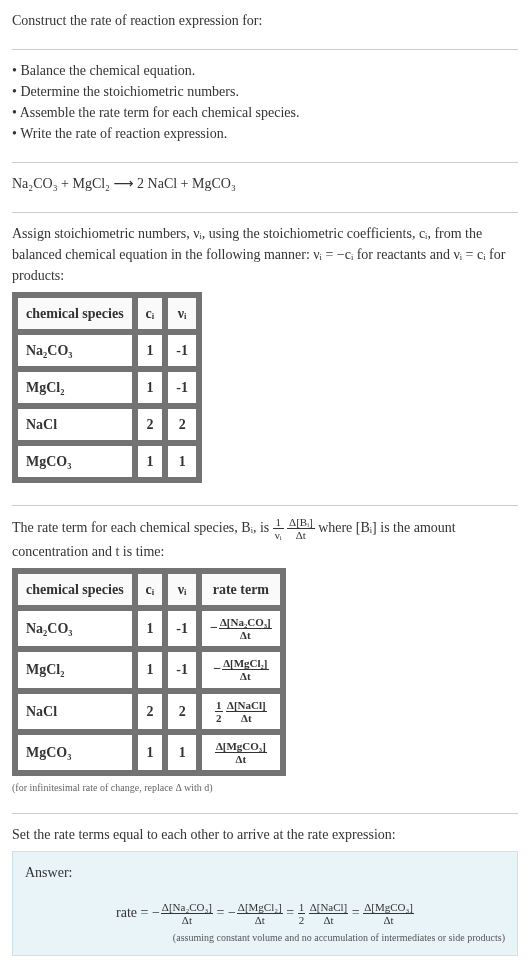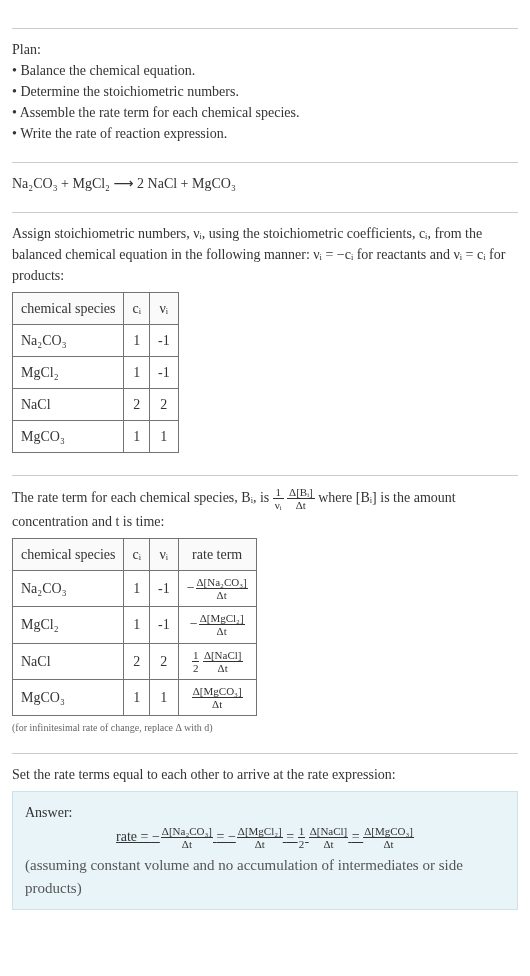--- a/index.html
+++ b/index.html
@@ -20,62 +20,62 @@
       border: none;
       border-top: 1px solid #ccc;
       margin: 10px 0;
     }
     table.data {
       border-collapse: collapse;
       margin-top: 6px;
       margin-bottom: 4px;
     }
     table.data td, table.data th {
-      border: 1px solid #737373;
+      border: 6px solid #737373;
       padding: 5px 8px;
       text-align: center;
-      font-weight: normal;
+      font-weight: bold;
       background: #fff;
     }
     table.data th { background: #fafafa; }
     .caption { font-size: 10px; color: #666; margin-top: 2px; }
     .frac {
       display: inline-block;
       text-align: center;
       vertical-align: middle;
       font-size: 11px;
       line-height: 1.1;
     }
     .frac .num { display: block; border-bottom: 1px solid #333; padding: 0 2px; }
     .frac .den { display: block; padding: 0 2px; }
     .answer-box {
       background: #e9f4f8;
       border: 1px solid #cde3ea;
       padding: 10px 12px;
       margin-top: 6px;
     }
-    .answer-box .label { margin-bottom: 2px; }
-    .answer-box .eq { text-align: center; margin-bottom: 4px; white-space: nowrap; text-decoration: underline; }
-    .answer-box .note { text-align: left; font-size: 15px; color: #555; }
+    .answer-box .label { margin-bottom: 18px; }
+    .answer-box .eq { text-align: center; margin-bottom: 4px; white-space: nowrap; }
+    .answer-box .note { text-align: right; font-size: 10px; color: #555; }
     .rate-frac { display:inline-block; vertical-align:middle; font-size:11px; line-height:1.1; }
     .rate-frac .n { display:block; border-bottom:1px solid #333; padding:0 1px; }
     .rate-frac .d { display:block; padding:0 1px; }
     .neg { margin-right:1px; }
     .eqline { white-space: nowrap; }
   </style>
 </head>
 <body>
 
 <div class="section">
-</div>
-
-<hr>
-
-<div class="section">
-  <div>Plan:</div>
+  <div>Construct the rate of reaction expression for:</div>
+</div>
+
+<hr>
+
+<div class="section">
   <div>• Balance the chemical equation.</div>
   <div>• Determine the stoichiometric numbers.</div>
   <div>• Assemble the rate term for each chemical species.</div>
   <div>• Write the rate of reaction expression.</div>
 </div>
 
 <hr>
 
 <div class="section">
   <div>Na₂CO₃ + MgCl₂ ⟶ 2 NaCl + MgCO₃</div>

